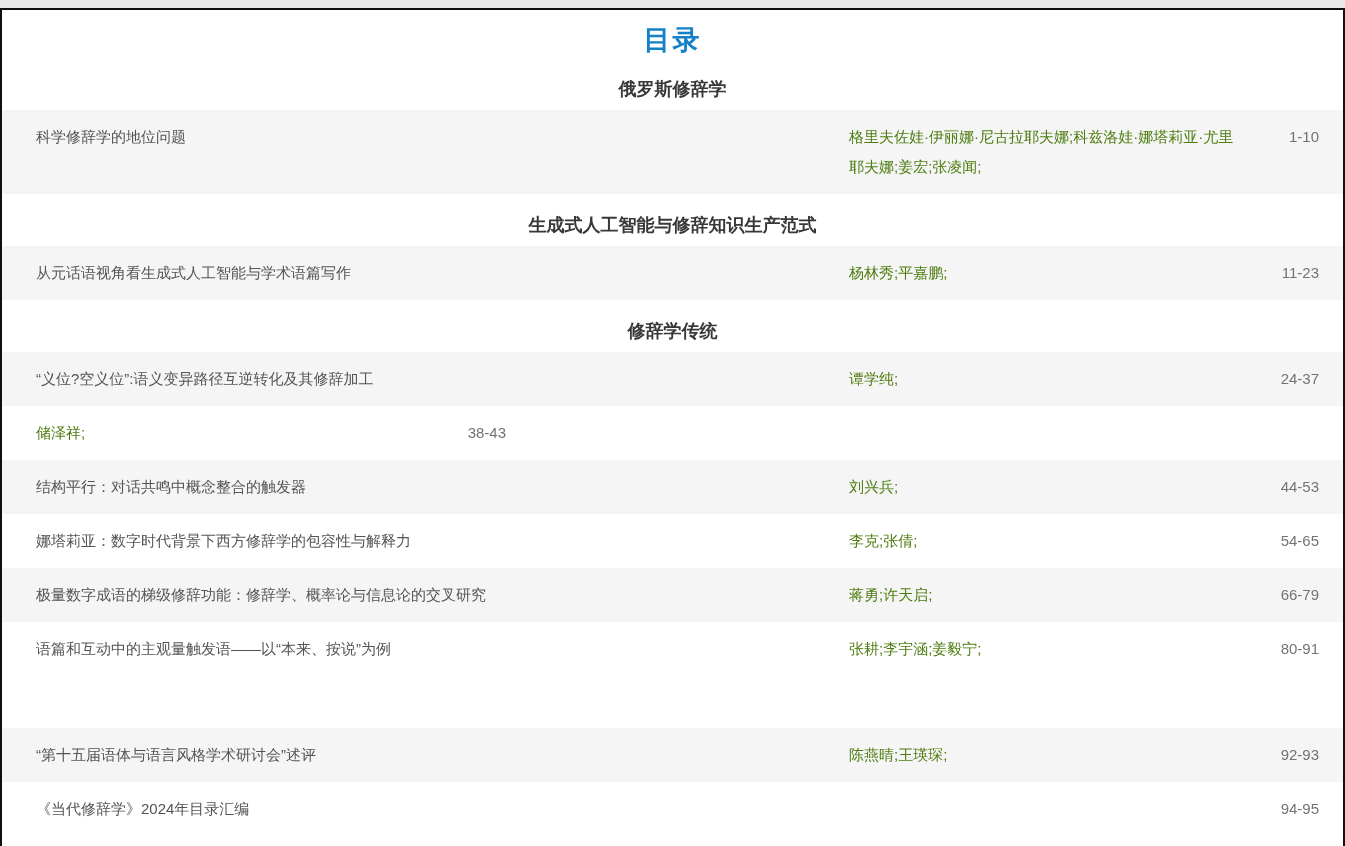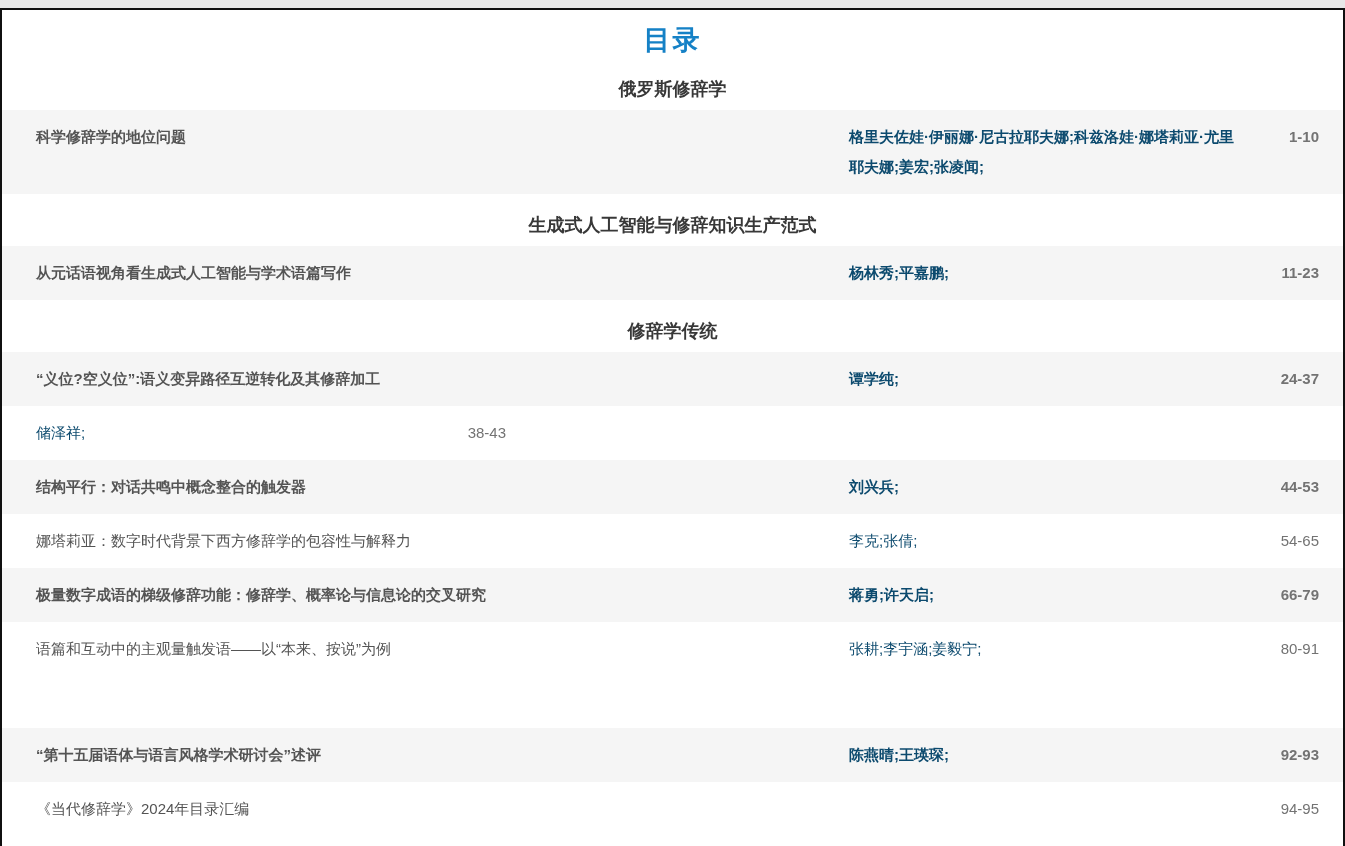--- a/index.html
+++ b/index.html
@@ -32,30 +32,30 @@
     text-align: center;
   }
   .row {
     display: flex;
     align-items: flex-start;
     padding: 12px 24px 12px 34px;
     font-size: 15px;
     line-height: 30px;
     background: #ffffff;
   }
-  .row.shaded { background: #f5f5f5; font-weight: bold; }
+  .row.shaded { background: #f5f5f5; }
   .row-title {
     flex: 1;
     color: #545454;
     padding-right: 20px;
     cursor: pointer;
   }
   .row-authors {
     width: 390px;
-    color: #0c4a6e;
+    color: #4d7c0f;
   }
   .row-pages {
     width: 80px;
     text-align: right;
     color: #737373;
   }
 </style>
 </head>
 <body>
 

